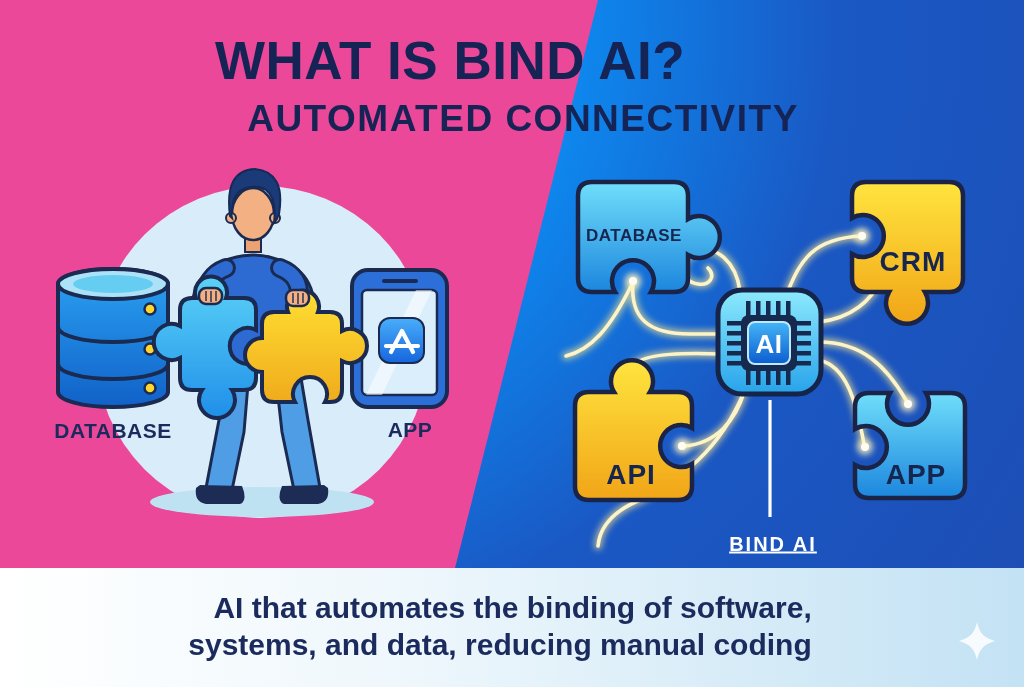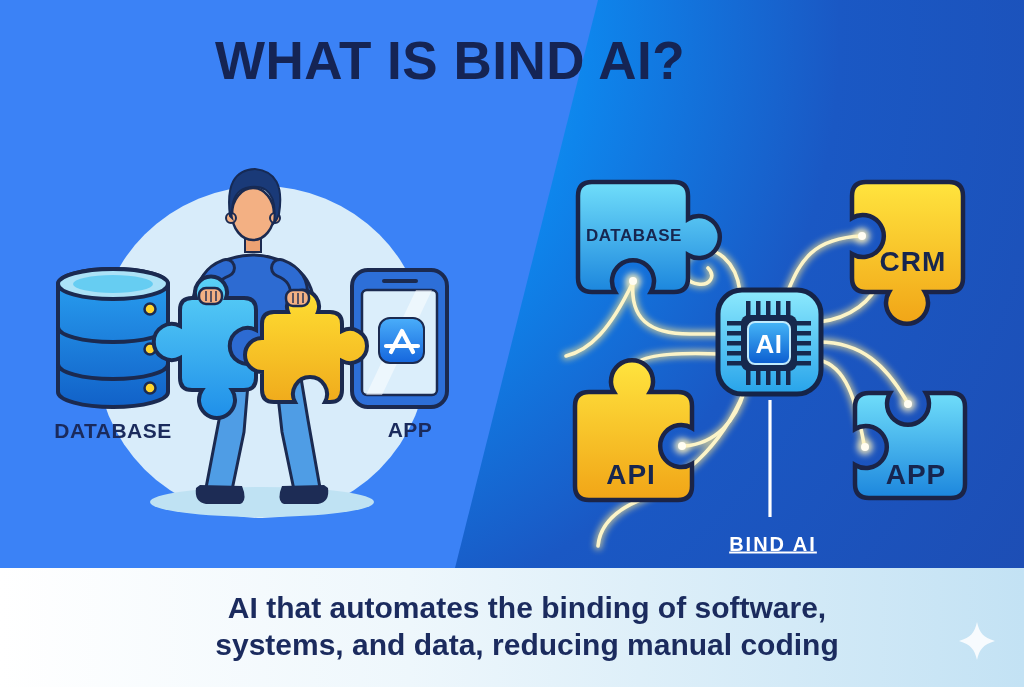--- a/index.html
+++ b/index.html
@@ -1,17 +1,17 @@
 <!DOCTYPE html>
 <html><head>
 <meta charset="utf-8">
 <style>
   html,body{margin:0;padding:0;}
   body{font-family:"Liberation Sans","DejaVu Sans",sans-serif;background:#e8e8e8;}
-  #stage{position:relative;width:1024px;height:687px;background:#3b82f6;overflow:hidden;}
+  #stage{position:relative;width:1024px;height:687px;background:#ec4899;overflow:hidden;}
 
   
   #blue-panel{position:absolute;left:0;top:0;width:1024px;height:568px;
     clip-path:polygon(598px 0,1024px 0,1024px 568px,455px 568px);
     background:radial-gradient(circle at 22% 6%, #5bd0f7 0%, #18a6f3 20%, #0e85ec 38%, #1a58c4 64%, #1d4eb5 100%);}
 
   
   #footer-strip{position:absolute;left:0;top:568px;width:1024px;height:119px;
     background:linear-gradient(90deg,#ffffff 0%,#eef7fc 40%,#c3e2f4 100%);}
 
@@ -21,22 +21,22 @@
        color:#1a2a5c;font-weight:bold;text-align:center;}
   .title{font-size:53px;letter-spacing:0.5px;color:#152454;}
   .subtitle{font-size:37px;letter-spacing:1.5px;color:#152454;}
   .side-label{font-size:21px;letter-spacing:0.5px;}
   .caption-left{font-size:28px;letter-spacing:1px;color:#16244f;}
   .piece-label-sm{font-size:17px;letter-spacing:0.5px;color:#17264f;}
   .piece-label{font-size:28px;letter-spacing:1px;color:#17264f;margin-top:28px;}
   .caption-right{font-size:20px;letter-spacing:2px;color:#ffffff;text-decoration:underline;}
   .chip-label{font-size:26px;letter-spacing:0.5px;color:#ffffff;}
   .footer-line{font-size:30px;font-weight:bold;color:#1b2b5e;line-height:37px;}
-  #footer-text{position:absolute;left:527px;top:626px;transform:translate(-50%,-50%);
-       text-align:center;white-space:nowrap;}
+  #footer-text{position:absolute;left:500px;top:626px;transform:translate(-50%,-50%);
+       text-align:right;white-space:nowrap;}
 </style>
 </head>
 <body>
 
 <div id="stage">
 
   <div id="blue-panel"></div>
   <div id="footer-strip"></div>
 
   <svg id="art" viewBox="0 0 1024 687">
@@ -227,20 +227,21 @@
         </g>
         <rect x="741" y="315" width="56" height="56" rx="8" fill="#16294e"></rect>
         <rect x="748" y="322" width="42" height="42" rx="7" fill="url(#gChipInner)" stroke="#bfeafd" stroke-width="2"></rect>
       </g>
     </g>
 
     <path d="M 977 622 C 979.5 633 983 637 995 641 C 983 645 979.5 649 977 660 C 974.5 649 971 645 959 641 C 971 637 974.5 633 977 622 Z" fill="#ffffff" opacity="0.85"></path>
   </svg>
 
   <div class="txt title" style="left:450px;top:60px;">WHAT IS BIND AI?</div>
+  <div class="txt subtitle" style="left:523px;top:119px;">AUTOMATED CONNECTIVITY</div>
 
   <div class="txt side-label" style="left:113px;top:431px;">DATABASE</div>
   <div class="txt side-label" style="left:410px;top:430px;">APP</div>
 
   <div class="txt piece-label-sm" style="left:634px;top:236px;">DATABASE</div>
   <div class="txt piece-label" style="left:913px;top:234px;">CRM</div>
   <div class="txt piece-label" style="left:631px;top:447px;">API</div>
   <div class="txt piece-label" style="left:916px;top:447px;">APP</div>
 
   <div class="txt chip-label" style="left:769px;top:344px;">AI</div>

